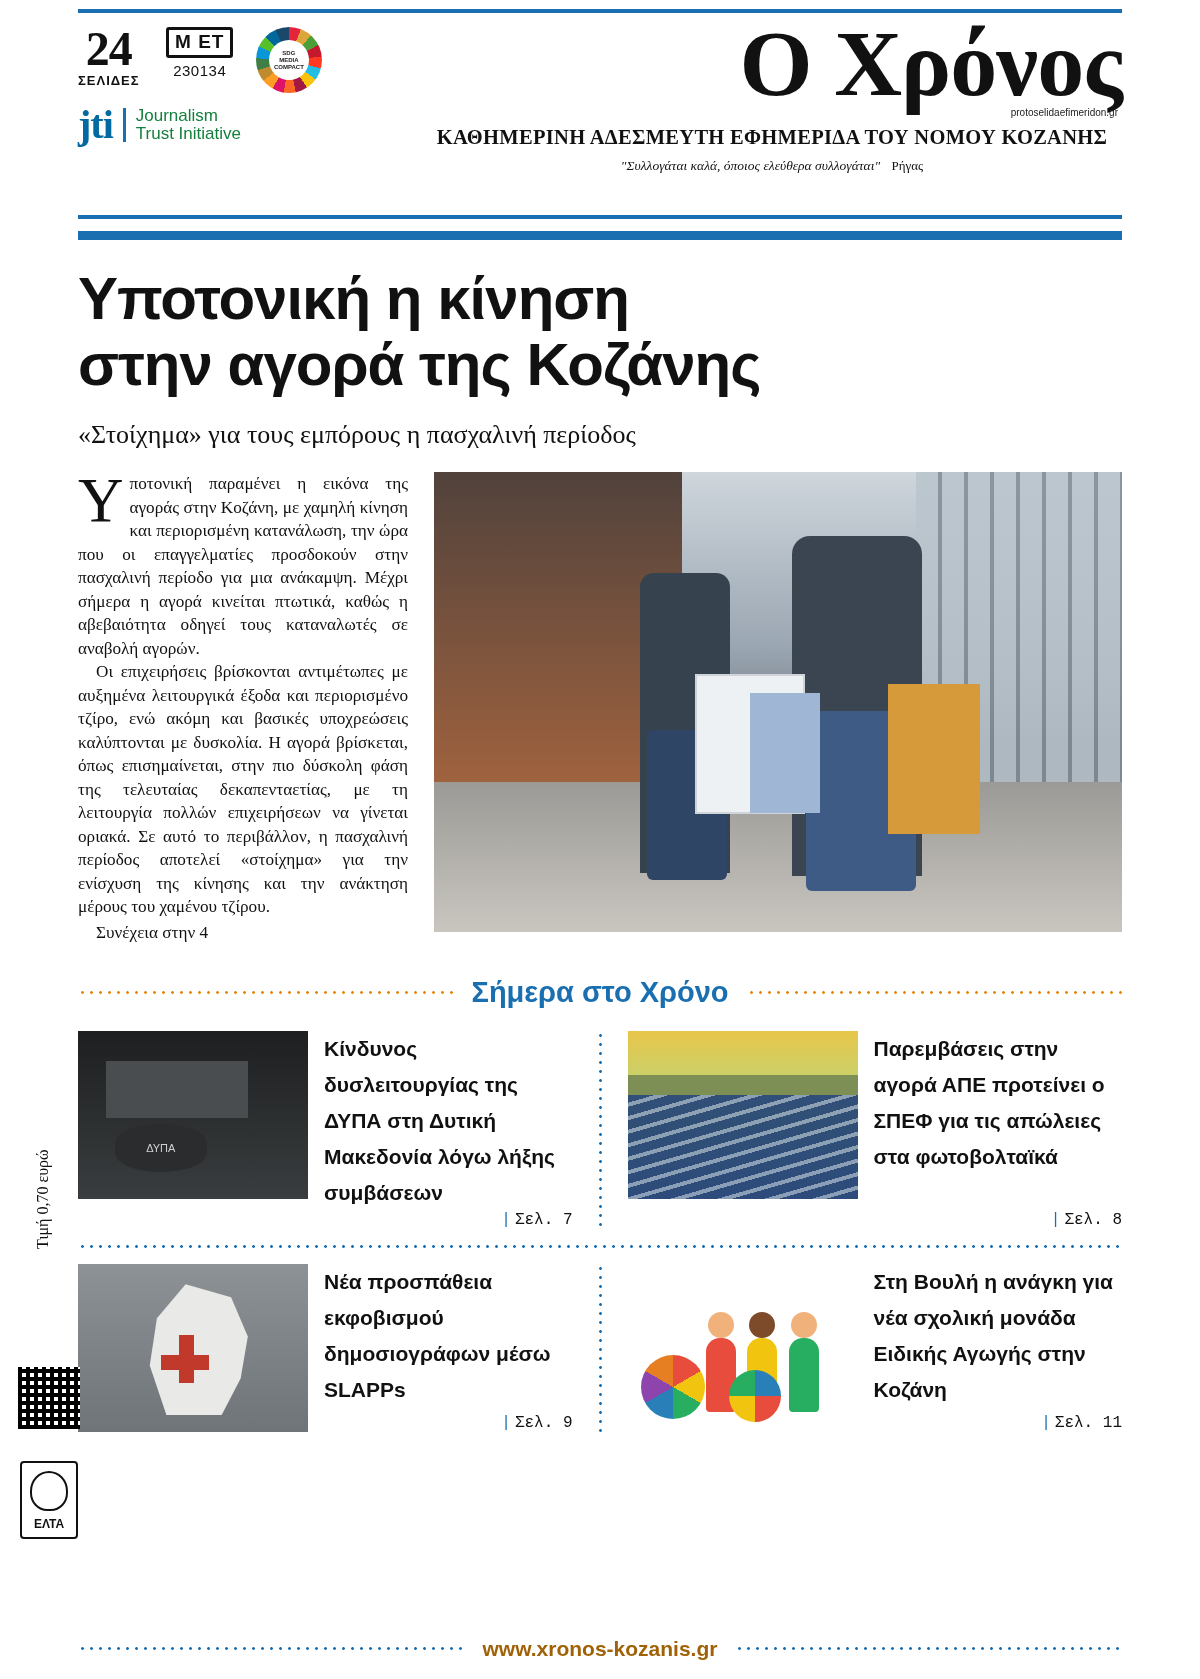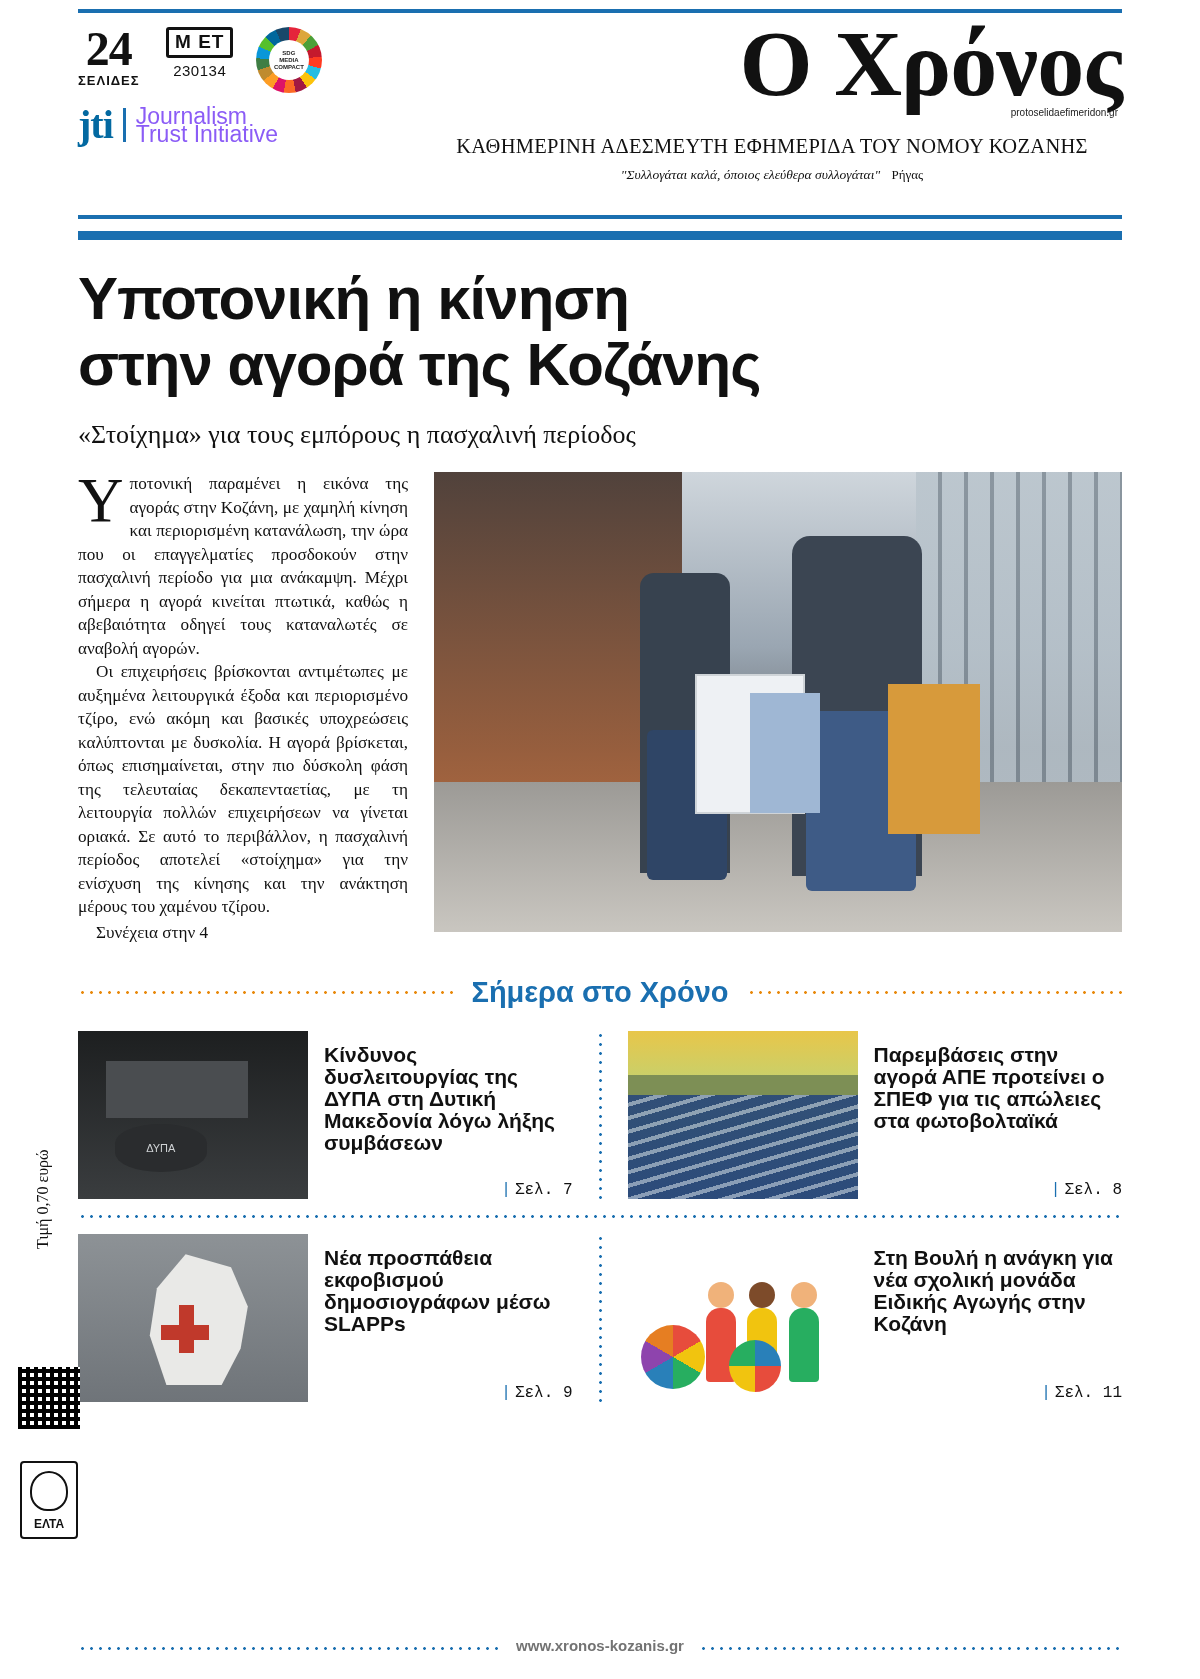--- a/index.html
+++ b/index.html
@@ -41,26 +41,26 @@
           #3f7e44 252deg 273deg,#0a97d9 273deg 294deg,#56c02b 294deg 315deg,#00689d 315deg 336deg,
           #19486a 336deg 360deg);
          position:relative; }
   .sdg:after { content:""; position:absolute; inset:13px; background:#fff; border-radius:50%; }
   .sdg-text { position:absolute; inset:0; display:flex; flex-direction:column; align-items:center; justify-content:center;
               font-size:6px; font-weight:bold; line-height:7px; z-index:2; color:#222; text-align:center; }
 
   .jti { margin-top:14px; display:flex; align-items:center; }
   .jti-logo { font-family:"Liberation Serif", serif; font-size:40px; font-weight:bold; color:#0369a1; line-height:34px; letter-spacing:-1px; }
   .jti-bar { width:3px; height:34px; background:#1a6fb0; margin:0 10px; }
-  .jti-text { font-size:23px; color:#8b5cf6; line-height:18px; }
+  .jti-text { font-size:17px; color:#15803d; line-height:18px; }
 
   .title-block { position:absolute; right:0; top:0; width:700px; text-align:center; }
   .paper-title { font-family:"Liberation Serif", serif; font-size:94px; font-weight:bold; line-height:100px; letter-spacing:-1px; margin:0;text-align:right; }
   .domain-mini { font-size:10px; text-align:right; color:#222; margin-top:-6px; padding-right:4px; }
-  .subtitle { font-family:"Liberation Serif", serif; font-size:20.5px; font-weight:normal; letter-spacing:.3px; margin-top:17px; }
+  .subtitle { font-family:"Liberation Serif", serif; font-size:20.5px; font-weight:bold; letter-spacing:.3px; margin-top:8px; }
   .motto { font-family:"Liberation Serif", serif; font-size:13.5px; font-style:italic; margin-top:9px; }
   .motto .author { font-style:normal; font-size:13px; margin-left:8px; }
 
   .rule-blue2 { height:4px; background:#1a6fb0; margin-top:7px; }
   .rule-blue3 { height:9px; background:#1a6fb0; margin-top:12px; }
 
   
   .headline { font-size:60px; font-weight:bold; line-height:66px; letter-spacing:-1px; margin-top:26px; }
   .kicker { font-family:"Liberation Serif", serif; font-size:26px; margin-top:22px; }
 
@@ -93,21 +93,21 @@
   .today-bar { display:flex; align-items:center; margin-top:32px; gap:18px; }
   .today-title { font-size:29px; font-weight:bold; color:#1a6fb0; white-space:nowrap; }
   .today-bar .dotted { flex:1; }
 
   
   .teasers { margin-top:22px; }
   .trow { display:flex; gap:26px; align-items:stretch; }
   .tcell { flex:1; display:flex; gap:16px; }
   .tthumb { width:230px; height:168px; position:relative; overflow:hidden; background:#444; flex:none; }
   .ttext { flex:1; display:flex; flex-direction:column; justify-content:flex-start; }
-  .ttitle { font-size:21px; font-weight:bold; line-height:22px;margin-top:13px; }
+  .ttitle { font-size:21px; font-weight:bold; line-height:36px; }
   .tpage { margin-top:auto; font-family:Liberation Mono, monospace; font-size:16px;text-align:right; }
   .tpage .bar { color:#1a6fb0; margin-right:4px; }
   .vdiv { width:3px; background-image:radial-gradient(circle, #1a6fb0 1.3px, transparent 1.5px); background-size:3px 9px; }
   .hdots { margin:16px 0; }
 
   
   .th-dypa { background:linear-gradient(180deg,#1d1f20,#3a3d3f); }
   .th-dypa .panel { position:absolute; left:12%; top:18%; width:62%; height:34%; background:#4a4d50; }
   .th-dypa .sign { position:absolute; left:16%; bottom:16%; width:92px; height:48px; background:#2a2c2e; border-radius:50%/40%; }
   .th-dypa .sign:after { content:"ΔΥΠΑ"; position:absolute; inset:0; display:flex; align-items:center; justify-content:center; color:#cfd2d4; font-size:11px; }
@@ -139,21 +139,21 @@
           repeating-linear-gradient(0deg,#000 0 4px,#fff 4px 8px);
         background-blend-mode:multiply; }
   .elta { position:absolute; left:20px; top:1452px; width:58px; height:78px; border:2px solid #111; border-radius:4px; }
   .elta .horn { position:absolute; left:8px; top:8px; right:8px; height:40px; border:2px solid #111; border-radius:50% 50% 45% 45%; }
   .elta .lbl { position:absolute; bottom:6px; left:0; right:0; text-align:center; font-size:12px; font-weight:bold; }
 
   
   .footer { position:absolute; left:78px; right:78px; bottom:38px; }
   .footer-rule { height:3px; background-image:radial-gradient(circle, #1a6fb0 1.3px, transparent 1.5px); background-size:9px 3px; position:relative; }
   .footer-url { position:absolute; left:50%; transform:translateX(-50%); top:-10px; background:#fff; padding:0 16px;
-                color:#737373; font-size:15px; font-weight:bold; }
+                color:#a16207; font-size:21px; font-weight:bold; }
 </style>
 </head>
 <body>
 
 <div class="page">
 
 
   <div class="rule-blue"></div>
 
   <div class="masthead">

